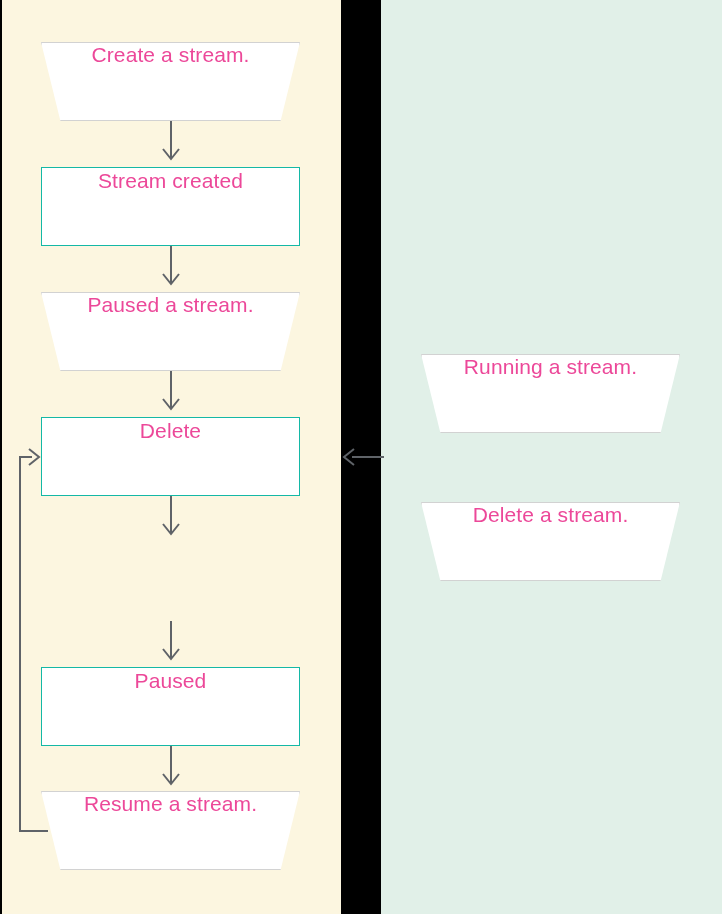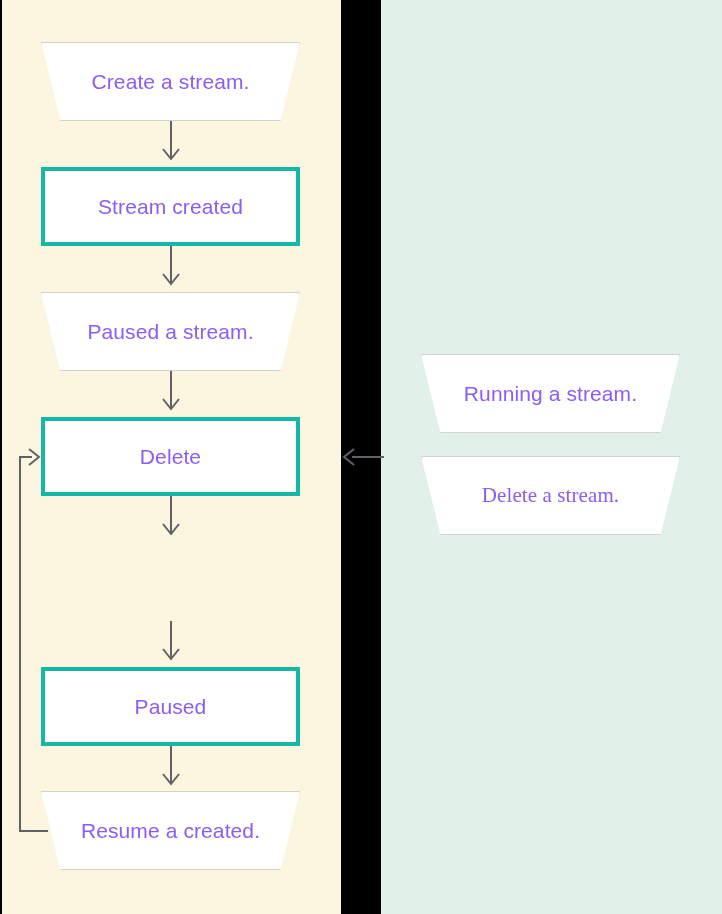--- a/index.html
+++ b/index.html
@@ -43,33 +43,32 @@
     left: 341px;
     width: 40px;
     height: 914px;
     background: #000000;
   }
 
   
   .node {
     position: absolute;
     display: flex;
-    align-items: center;
     justify-content: center;
     box-sizing: border-box;
-    color: #8b5cf6;
+    color: #ec4899;
     font-size: 21px;
     line-height: 1.2;
     letter-spacing: 0.1px;
     white-space: nowrap;
   }
 
   .node-rect {
     background: #FFFFFF;
-    border: 4px solid #14b8a6;
+    border: 1px solid #14b8a6;
   }
 
   
   .node-trap {
     background: transparent;
     border: 0;
   }
   .node-trap .trap-shape {
     position: absolute;
     inset: 0;
@@ -176,26 +175,26 @@
     <span>Delete</span>
   </div>
 
 
   <div class="node node-rect" style="left:41px; top:667px; width:259px; height:79px;">
     <span>Paused</span>
   </div>
 
   <div class="node node-trap" style="left:41px; top:791px; width:259px; height:79px;">
     <span class="trap-shape"></span>
-    <span class="trap-label">Resume a created.</span>
+    <span class="trap-label">Resume a stream.</span>
   </div>
 
   <div class="node node-trap" style="left:421px; top:354px; width:259px; height:79px;">
     <span class="trap-shape"></span>
     <span class="trap-label">Running a stream.</span>
   </div>
 
-  <div class="node node-trap" style="left:421px; top:456px; width:259px; height:79px;font-family:Liberation Serif, serif;">
+  <div class="node node-trap" style="left:421px; top:502px; width:259px; height:79px;">
     <span class="trap-shape"></span>
     <span class="trap-label">Delete a stream.</span>
   </div>
 
 </div>
 
 </body></html>

